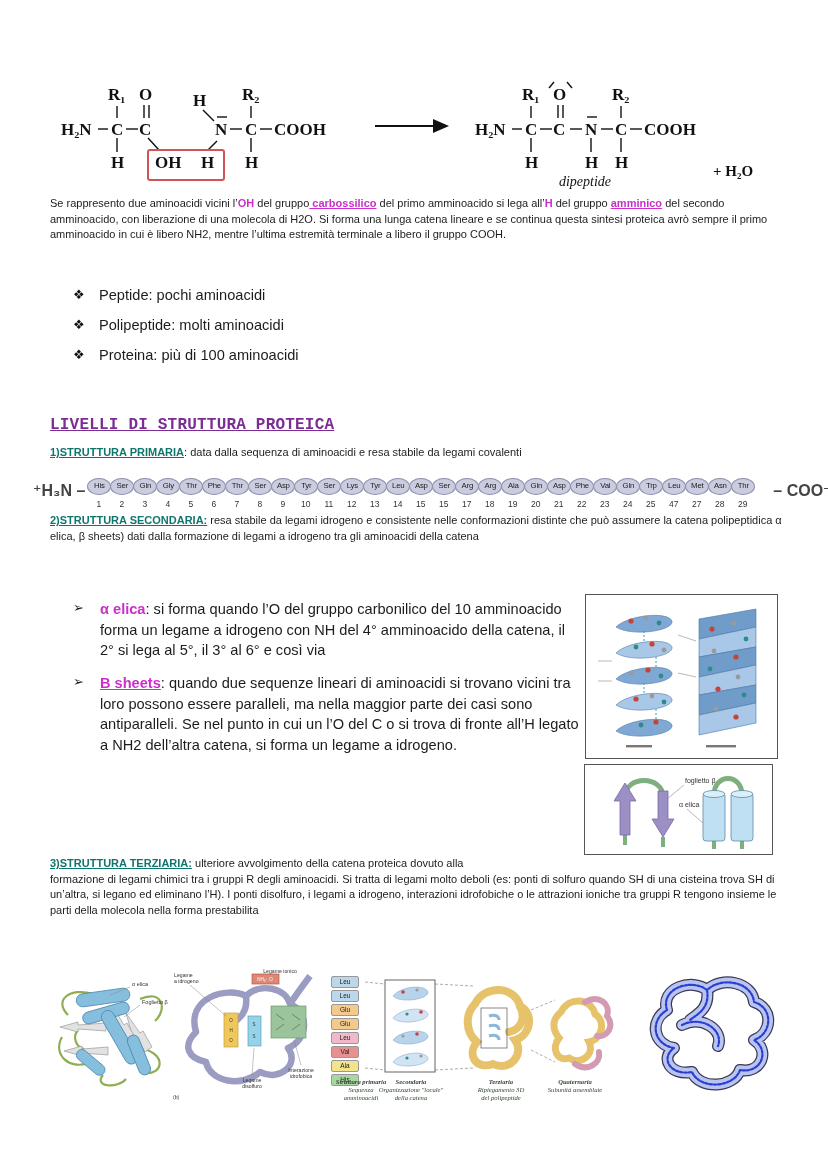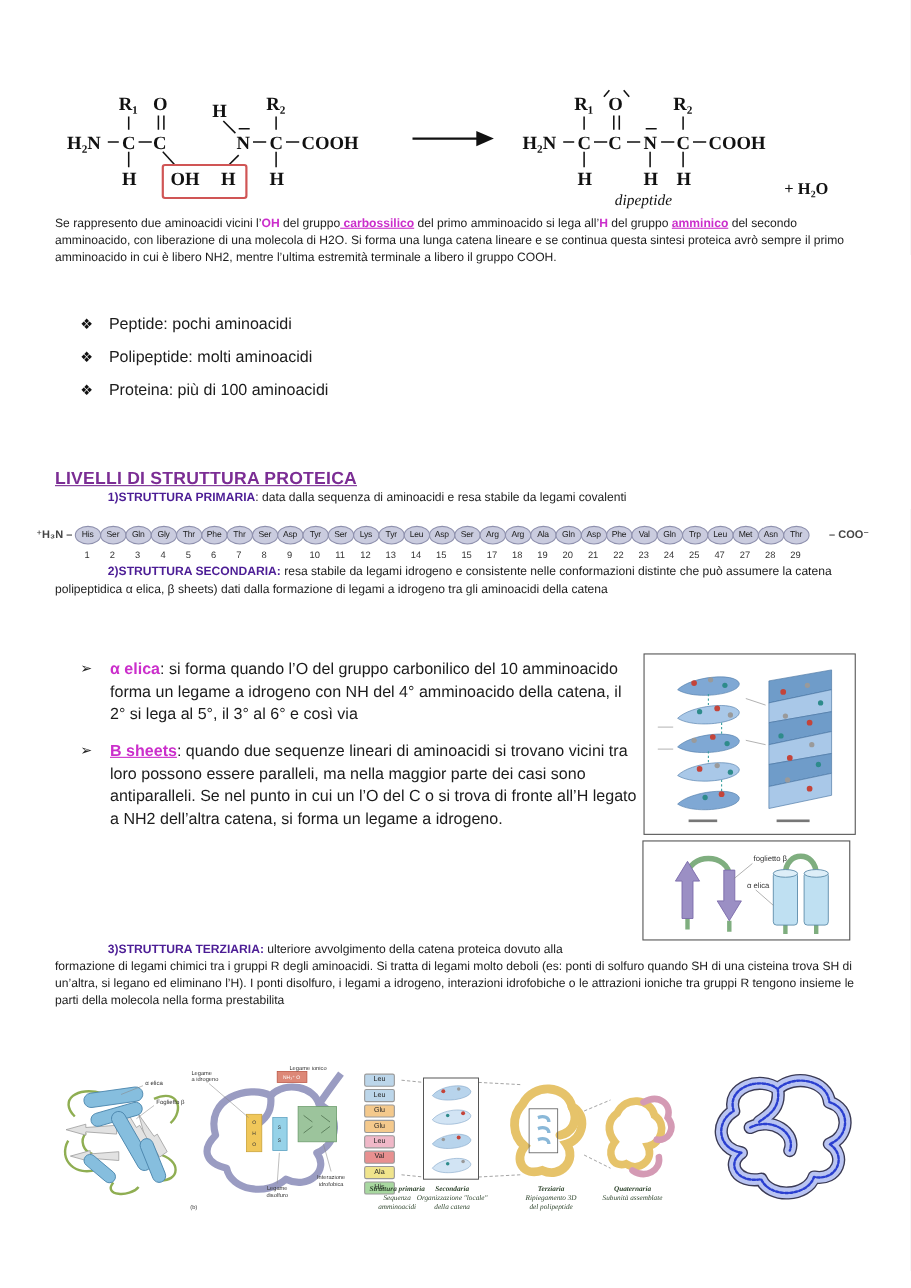--- a/index.html
+++ b/index.html
@@ -3,32 +3,32 @@
 <meta charset="utf-8">
 <style>
   html,body{margin:0;padding:0;background:#e8e8e8;}
   .page{position:relative;width:828px;height:1171px;background:#ffffff;margin:0 auto;overflow:hidden;
         font-family:"Liberation Sans","DejaVu Sans",sans-serif;color:#1c1c1c;}
   .abs{position:absolute;}
   p{margin:0;}
   .body-text{font-size:11px;line-height:1.42;}
   .kw{color:#cb2ecb;font-weight:bold;}
   .kwu{color:#cb2ecb;font-weight:bold;text-decoration:underline;}
-  .sec{color:#4c1d95;font-weight:bold;margin-left:48px;}
+  .sec{color:#0f766e;font-weight:bold;text-decoration:underline;}
   .page-heading{font-size:16px;font-weight:bold;color:#7b2d94;text-decoration:underline;letter-spacing:.2px;}
   
   .blist .bitem{display:flex;margin-bottom:14px;font-size:14.6px;}
   .bmark{width:26px;color:#111;font-size:13px;}
   
   .abullet{display:flex;font-size:14.6px;line-height:1.42;}
   .amark{width:27px;font-size:13px;color:#222;}
   .abody{flex:1;}
   
   .chain{display:flex;align-items:flex-start;}
-  .chain-cap{font-size:10px;font-weight:bold;color:#444;padding-top:3px;white-space:nowrap;}
+  .chain-cap{font-size:16px;font-weight:bold;color:#444;padding-top:3px;white-space:nowrap;}
   .chain-cap.left{margin-right:2px;}
   .chain-cap.right{margin-left:19px;}
   .res{flex:0 0 23px;width:23px;text-align:center;}
   .res-pill{width:22px;height:15px;margin:0 auto;border:1px solid #8e90ad;border-radius:50%;
             background:#caccdf;font-size:7.8px;line-height:14px;color:#222;letter-spacing:-.2px;}
   .res-num{font-size:8.5px;color:#333;margin-top:4px;}
   
   .figbox{border:1px solid #555;background:#fff;}
   
   .lv-res{width:26px;height:10px;line-height:10px;font-size:6.5px;text-align:center;
@@ -121,21 +121,21 @@
     <div class="bitem">
       <span class="bmark">❖</span>
       <span>Polipeptide: molti aminoacidi</span>
     </div>
     <div class="bitem">
       <span class="bmark">❖</span>
       <span>Proteina: più di 100 aminoacidi</span>
     </div>
   </div>
 
-  <div class="abs page-heading" style="left:50px;top:427px;">LIVELLI DI STRUTTURA PROTEICA</div>
+  <div class="abs page-heading" style="left:50px;top:416px;font-family:Liberation Mono, monospace;">LIVELLI DI STRUTTURA PROTEICA</div>
 
   <p class="abs body-text" style="left:50px;top:445px;width:732px;">
     <span class="sec">1)STRUTTURA PRIMARIA</span><span>: data dalla sequenza di aminoacidi e resa stabile da legami covalenti</span>
   </p>
 
   <div class="abs chain" style="left:33px;top:478px;width:762px;">
     <span class="chain-cap left">⁺H₃N –</span>
     <div class="chain" id="residues">
         <div class="res">
           <div class="res-pill">His</div>

